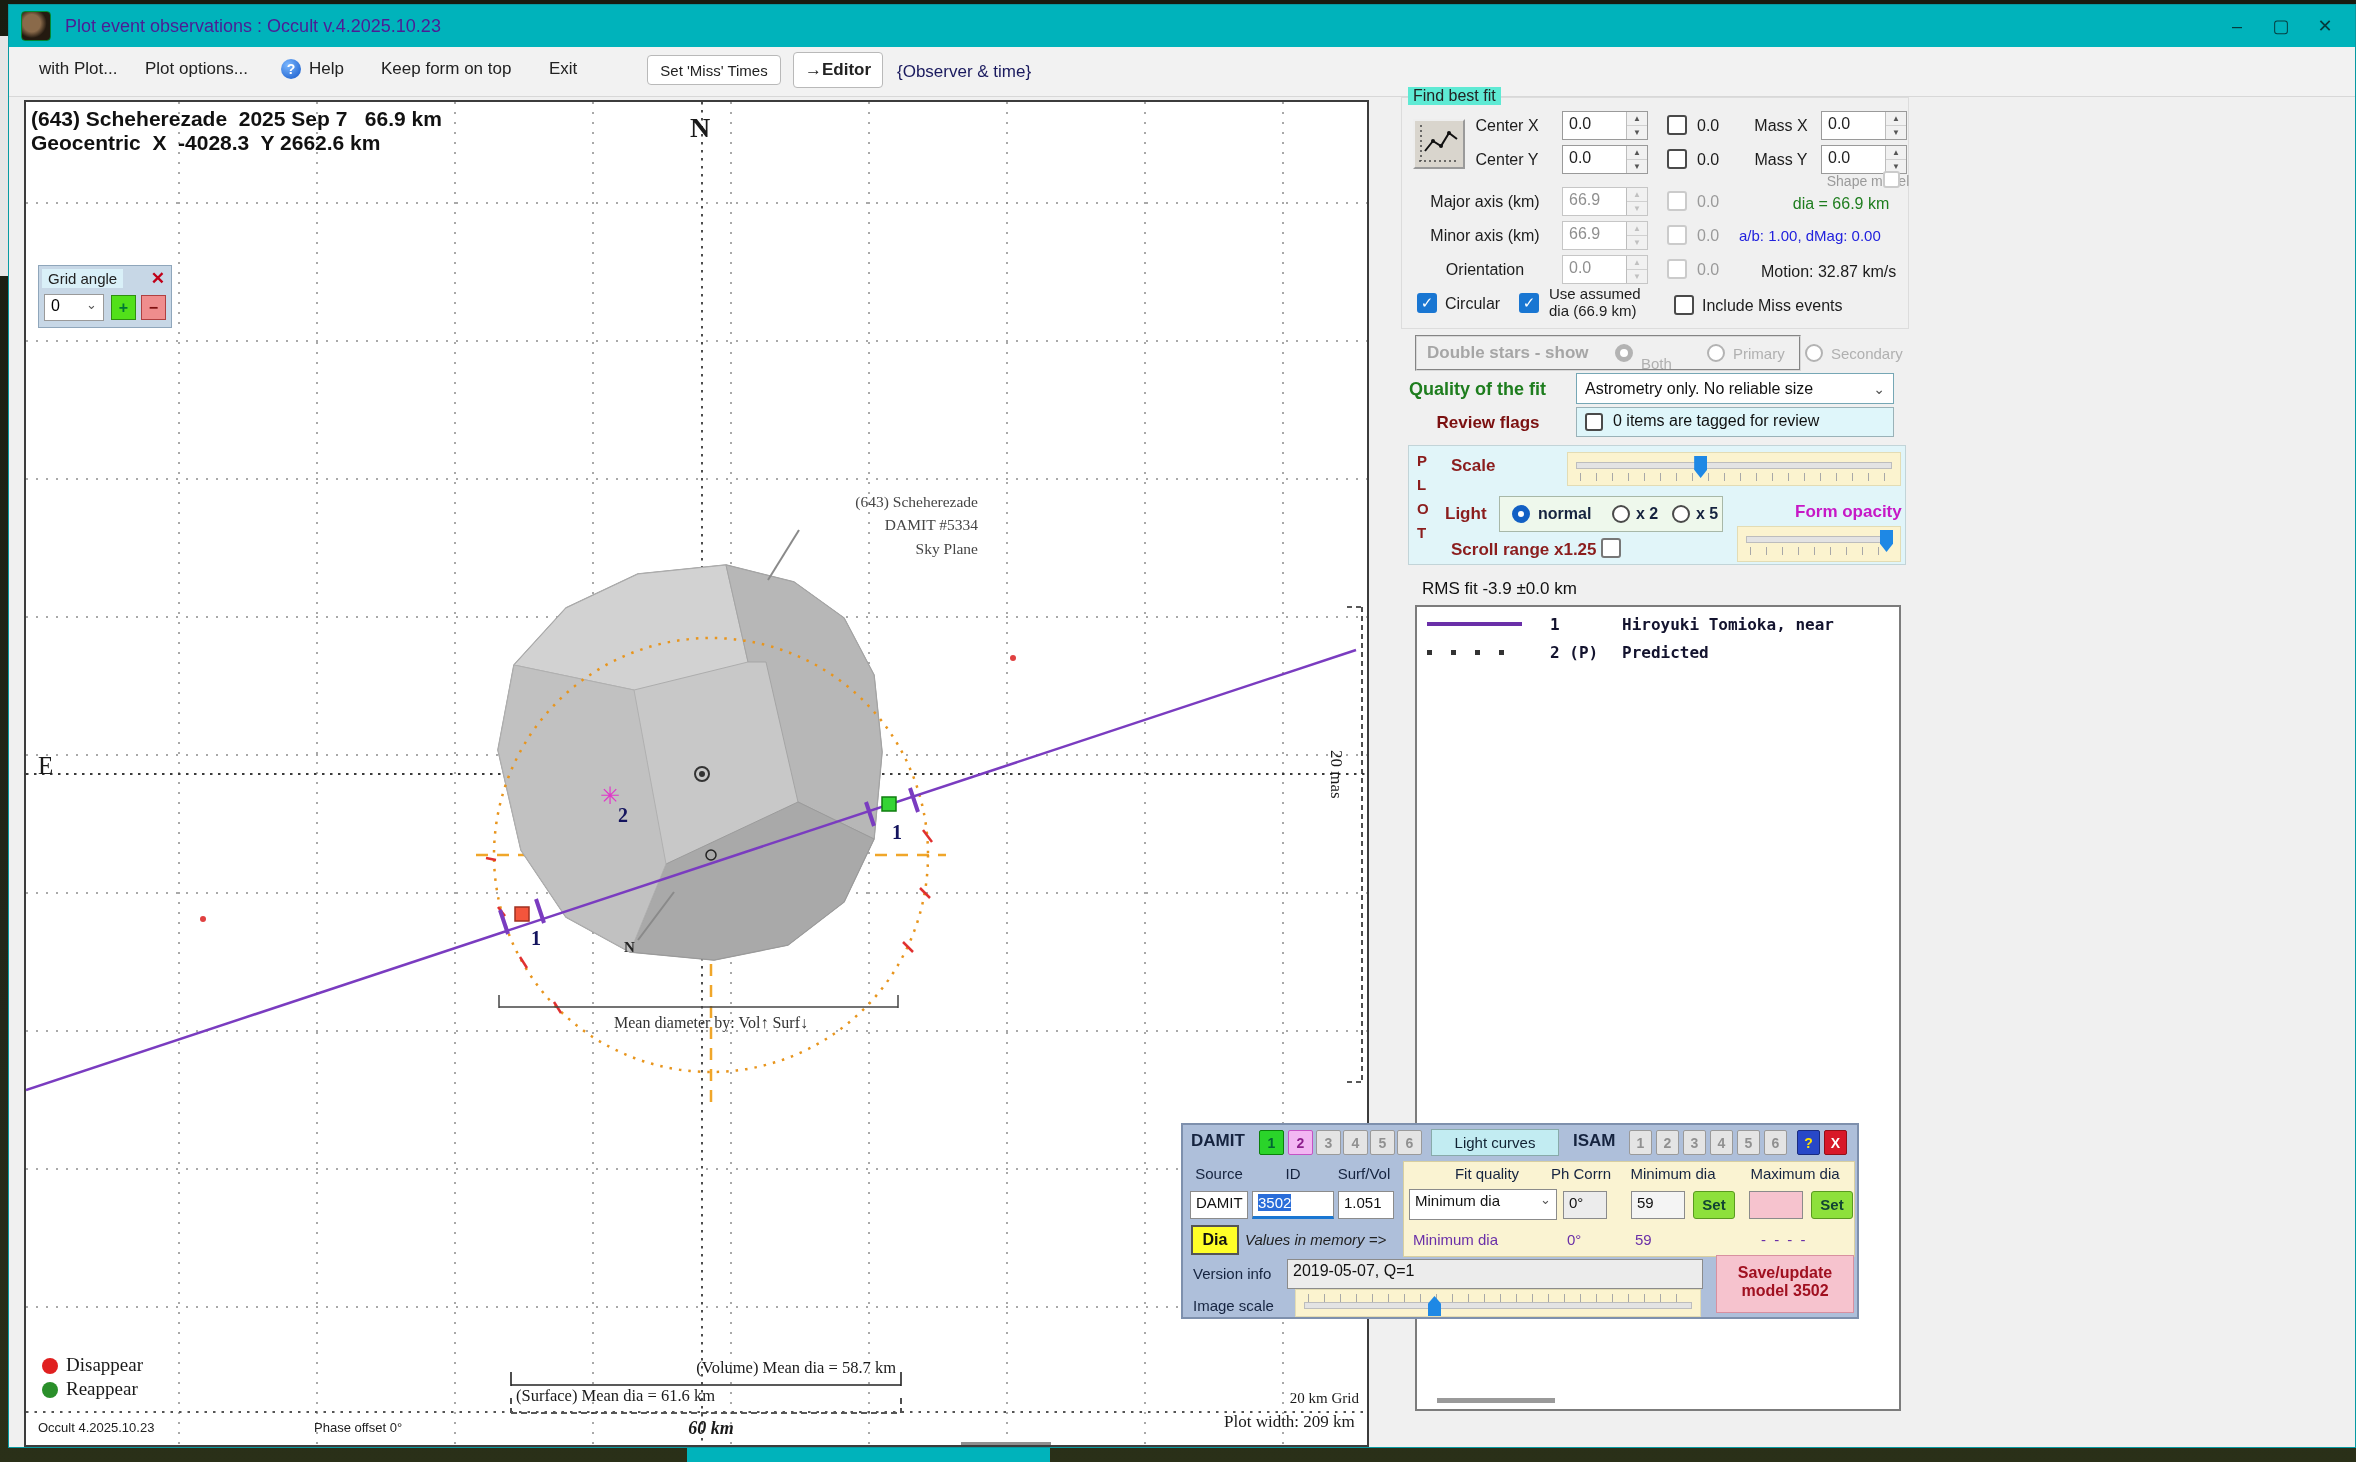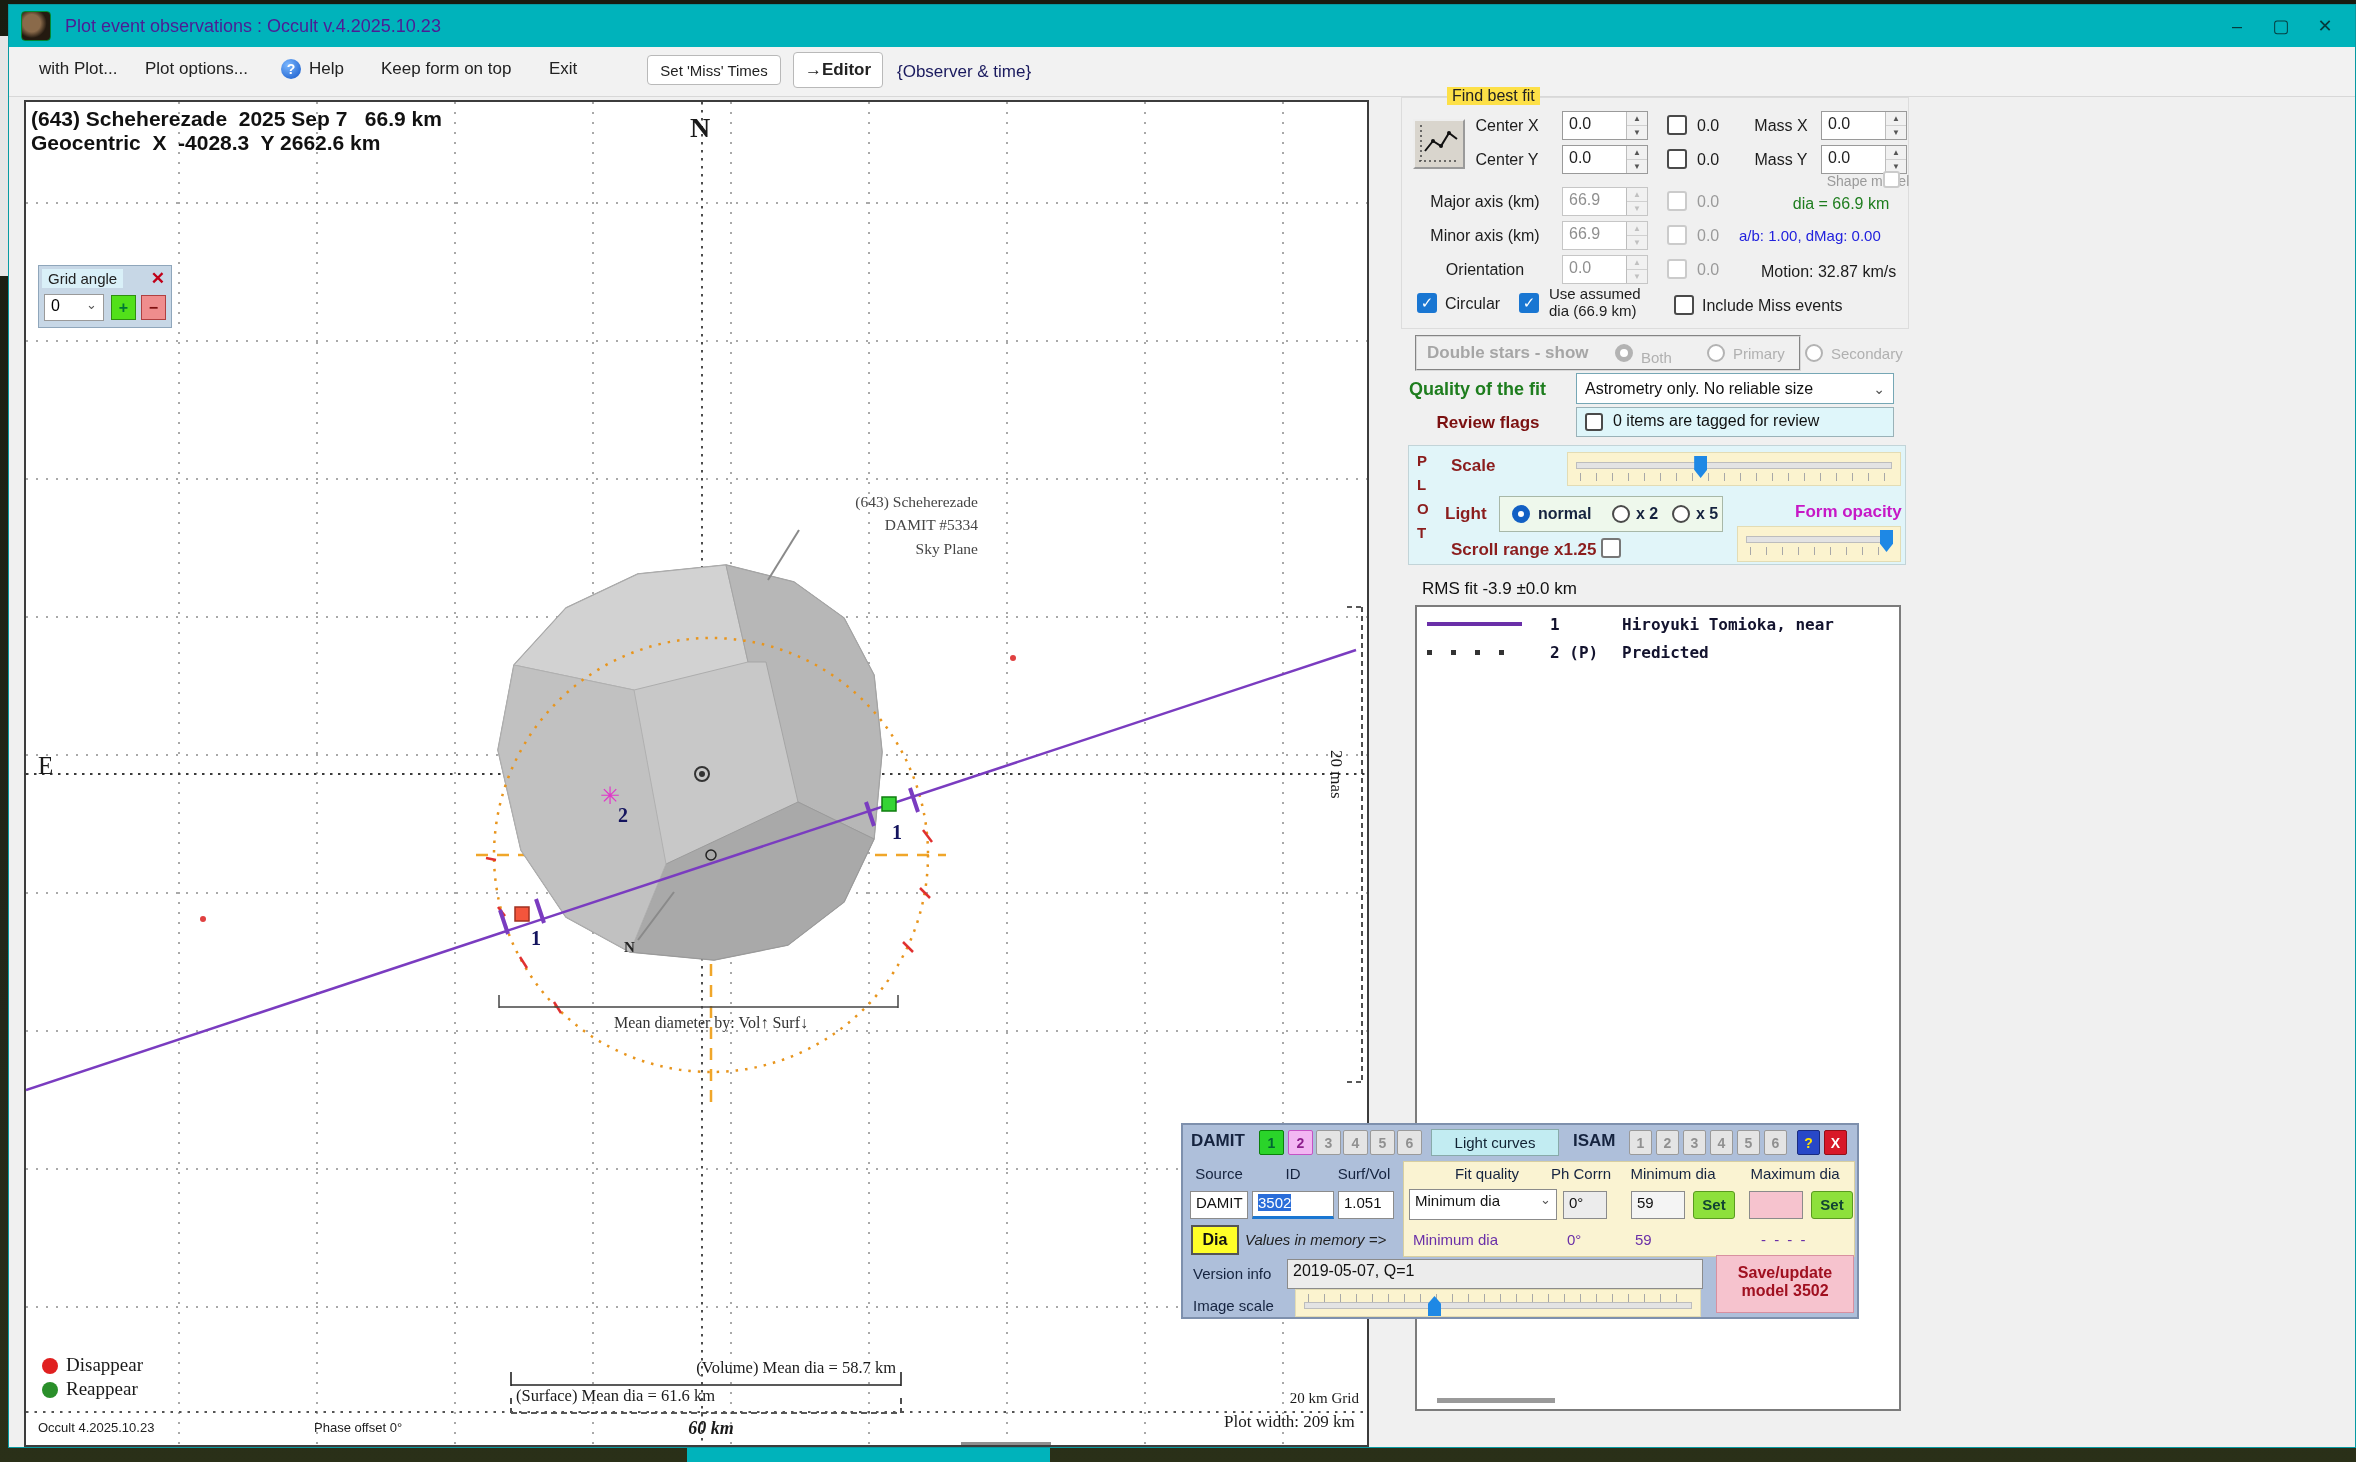--- a/index.html
+++ b/index.html
@@ -32,21 +32,21 @@
   .cb{position:absolute;width:20px;height:20px;box-sizing:border-box;border:2px solid #4a4a4a;border-radius:3px;background:#fff;font-size:15px;line-height:16px;text-align:center;color:#fff;}
   .cb.checked{background:#1976d2;border-color:#1976d2;}
   .cb.dis{border-color:#cbcbcb;}
   .lbl{position:absolute;font-size:16px;color:#1c1c1c;}
   .lbl.r{text-align:center;}
   .lbl.dim{color:#9a9a9a;}
   .rad{width:18px;height:18px;border-radius:50%;border:2px solid #4a4a4a;background:#fff;display:inline-block;box-sizing:border-box;vertical-align:middle;}
   .rad.sel{border:6px solid #1260c4;}
   .rad.dis{border-color:#b3b3b3;}
   .grp{position:absolute;border:1px solid #d4d4d4;box-sizing:border-box;}
-  .grp-title{position:absolute;top:-11px;left:6px;background:#fde047;padding:0 5px;font-size:16px;color:#222;margin-left:39px;}
+  .grp-title{position:absolute;top:-11px;left:6px;background:#5eead4;padding:0 5px;font-size:16px;color:#222;}
   .slider{position:absolute;background:#fbf3cf;border:1px solid #e3dcb4;box-sizing:border-box;}
   .slider .track{position:absolute;left:8px;right:8px;top:9px;height:5px;background:#e3e3e3;border:1px solid #bdbdbd;}
   .slider .ticks{position:absolute;left:12px;right:8px;top:20px;height:8px;background:repeating-linear-gradient(to right,#a8a8a8 0 1px,transparent 1px 16px);}
   .slider .ticks.top{top:4px;}
   .slider .track.low{top:auto;bottom:7px;}
   .thumb{position:absolute;top:3px;width:13px;height:22px;background:#1e88e5;clip-path:polygon(0 0,100% 0,100% 62%,50% 100%,0 62%);}
   .thumb.up{clip-path:polygon(50% 0,100% 38%,100% 100%,0 100%,0 38%);}
   .maroon{color:#8b1d1d;font-weight:bold;}
   .dd{position:absolute;background:#fff;border:1px solid #76a7b5;box-sizing:border-box;font-size:16px;color:#111;display:flex;align-items:center;padding:0 8px;}
   .dd .chev{margin-left:auto;color:#555;font-size:14px;}
@@ -322,21 +322,21 @@
     <div class="abs" style="left:1540px;top:280px;font-size:15px;line-height:1.15;color:#1c1c1c;">
       <div>Use assumed</div>
         <div>dia (66.9 km)</div>
     </div>
     <div class="cb" style="left:1665px;top:290px;"></div>
     <div class="lbl" style="left:1693px;top:292px;">Include Miss events</div>
 
     <div class="abs" style="left:1406px;top:330px;width:386px;height:36px;border:2px groove #d8d8d8;box-sizing:border-box;">
       <span style="position:absolute;left:10px;top:6px;font-size:17px;font-weight:bold;color:#a6a6a6;">Double stars - show</span>
       <span class="rad dis" style="position:absolute;left:198px;top:7px;border-width:5px;"></span>
-      <span style="position:absolute;left:224px;top:12px;font-size:15px;color:#b0b0b0;">Both</span>
+      <span style="position:absolute;left:224px;top:18px;font-size:15px;color:#b0b0b0;">Both</span>
       <span class="rad dis" style="position:absolute;left:290px;top:7px;"></span>
       <span style="position:absolute;left:316px;top:8px;font-size:15px;color:#b0b0b0;">Primary</span>
       <span class="rad dis" style="position:absolute;left:388px;top:7px;"></span>
       <span style="position:absolute;left:414px;top:8px;font-size:15px;color:#b0b0b0;">Secondary</span>
     </div>
 
     <div class="lbl" style="left:1400px;top:374px;font-size:18px;font-weight:bold;color:#1e7d1e;">Quality of the fit</div>
     <div class="dd" style="left:1567px;top:368px;width:318px;height:31px;">
       <span>Astrometry only. No reliable size</span>
       <span class="chev">⌄</span>

